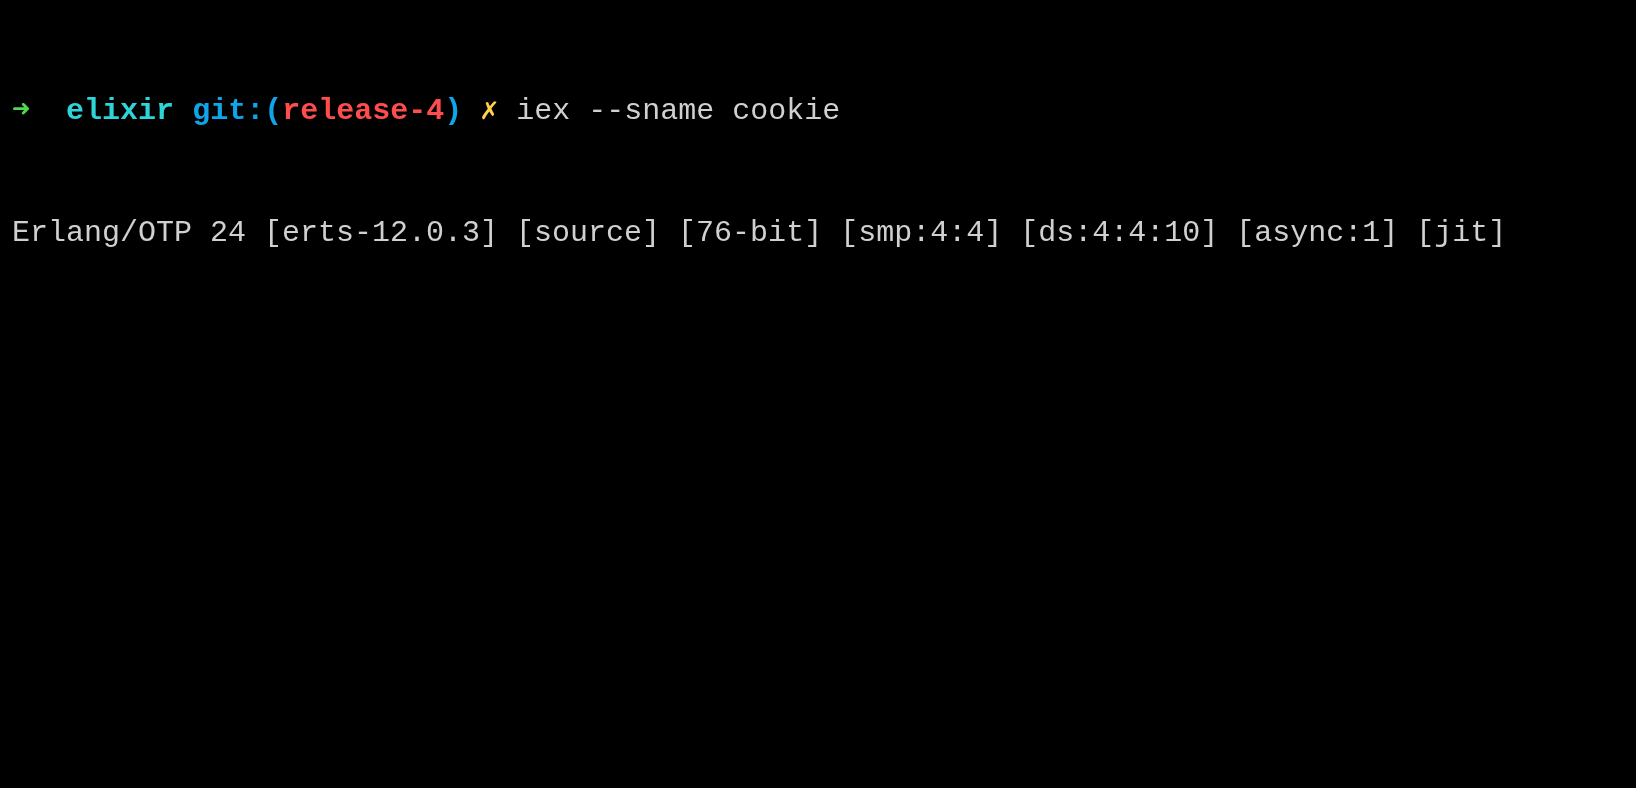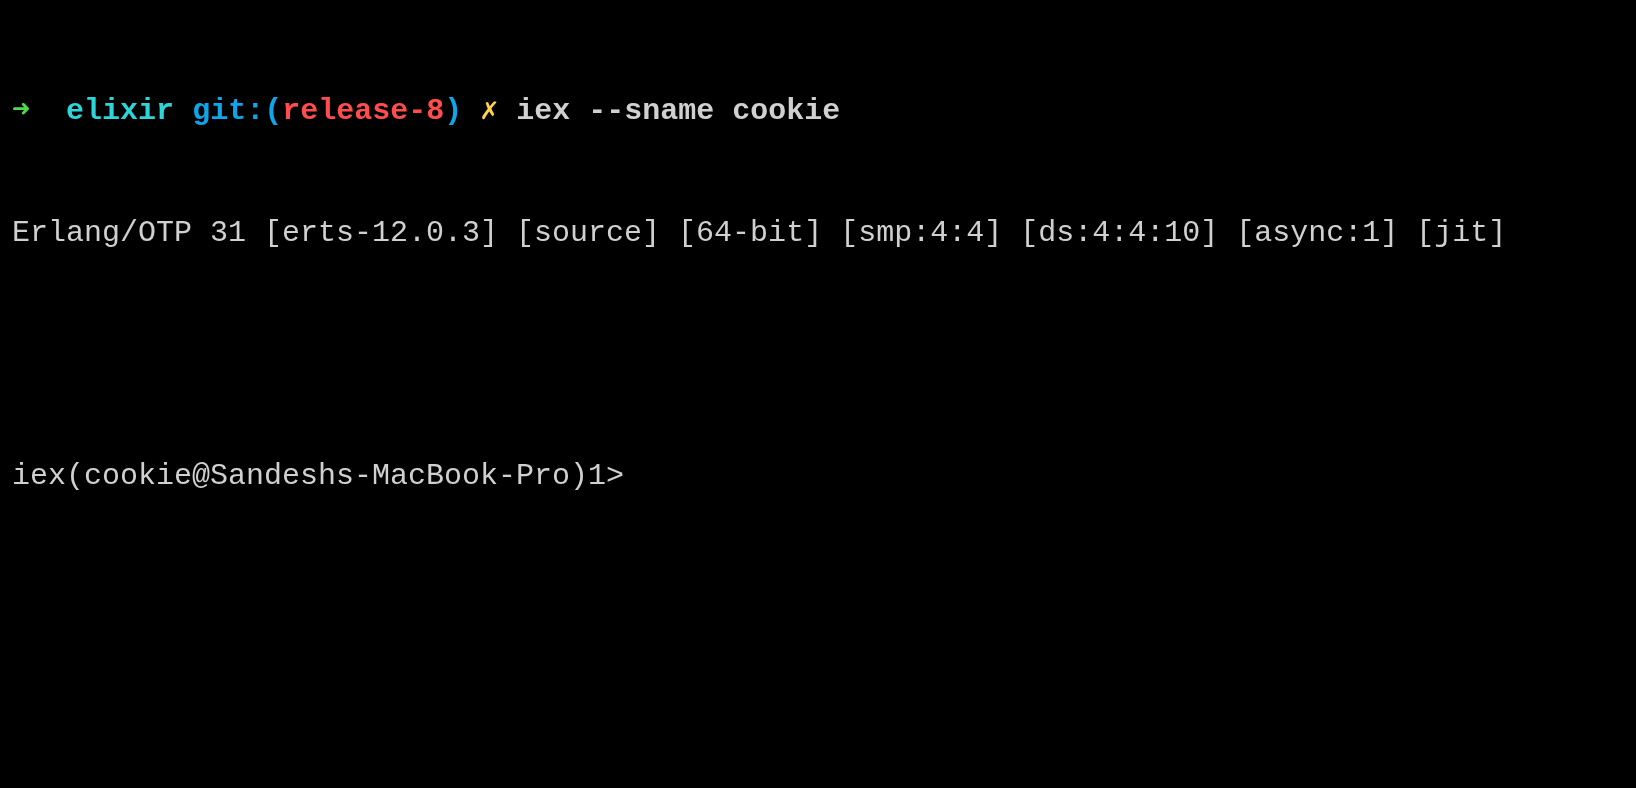--- a/index.html
+++ b/index.html
@@ -19,30 +19,29 @@
       word-break: break-all;
     }
     .line { display: block; min-height: 1.35em; }
     .arrow { color: #4fd94f; font-weight: bold; }
     .cyan  { color: #2dd4d8; font-weight: bold; text-align: right; }
     .blue  { color: #0ea5e9; font-weight: bold; }
     .red   { color: #ff4d4d; font-weight: bold; }
     .yellow{ color: #ffd24a; font-weight: bold; }
     .magenta{ color: #c638c6; }
     .plain { color: #d0d0d0; }
-    .shellcmd { color: #d0d0d0; font-weight: bold; }
+    .shellcmd { color: #d0d0d0; font-weight: normal; }
   </style>
 </head>
 <body>
 
 <div class="terminal">
-  <span class="line"><span class="arrow">➜</span>  <span class="cyan">elixir</span> <span class="blue">git:(</span><span class="red">release-8</span><span class="blue">)</span> <span class="yellow">✗</span> <span class="shellcmd">iex --sname cookie</span></span>
-  <span class="line plain">Erlang/OTP 31 [erts-12.0.3] [source] [64-bit] [smp:4:4] [ds:4:4:10] [async:1] [jit]</span>
+  <span class="line"><span class="arrow">➜</span>  <span class="cyan">elixir</span> <span class="blue">git:(</span><span class="red">release-4</span><span class="blue">)</span> <span class="yellow">✗</span> <span class="shellcmd">iex --sname cookie</span></span>
+  <span class="line plain">Erlang/OTP 24 [erts-12.0.3] [source] [76-bit] [smp:4:4] [ds:4:4:10] [async:1] [jit]</span>
   <span class="line"></span>
-  <span class="line plain">iex(cookie@Sandeshs-MacBook-Pro)1&gt;</span>
   
   
   
   
   
   
   
   
 </div>
 

